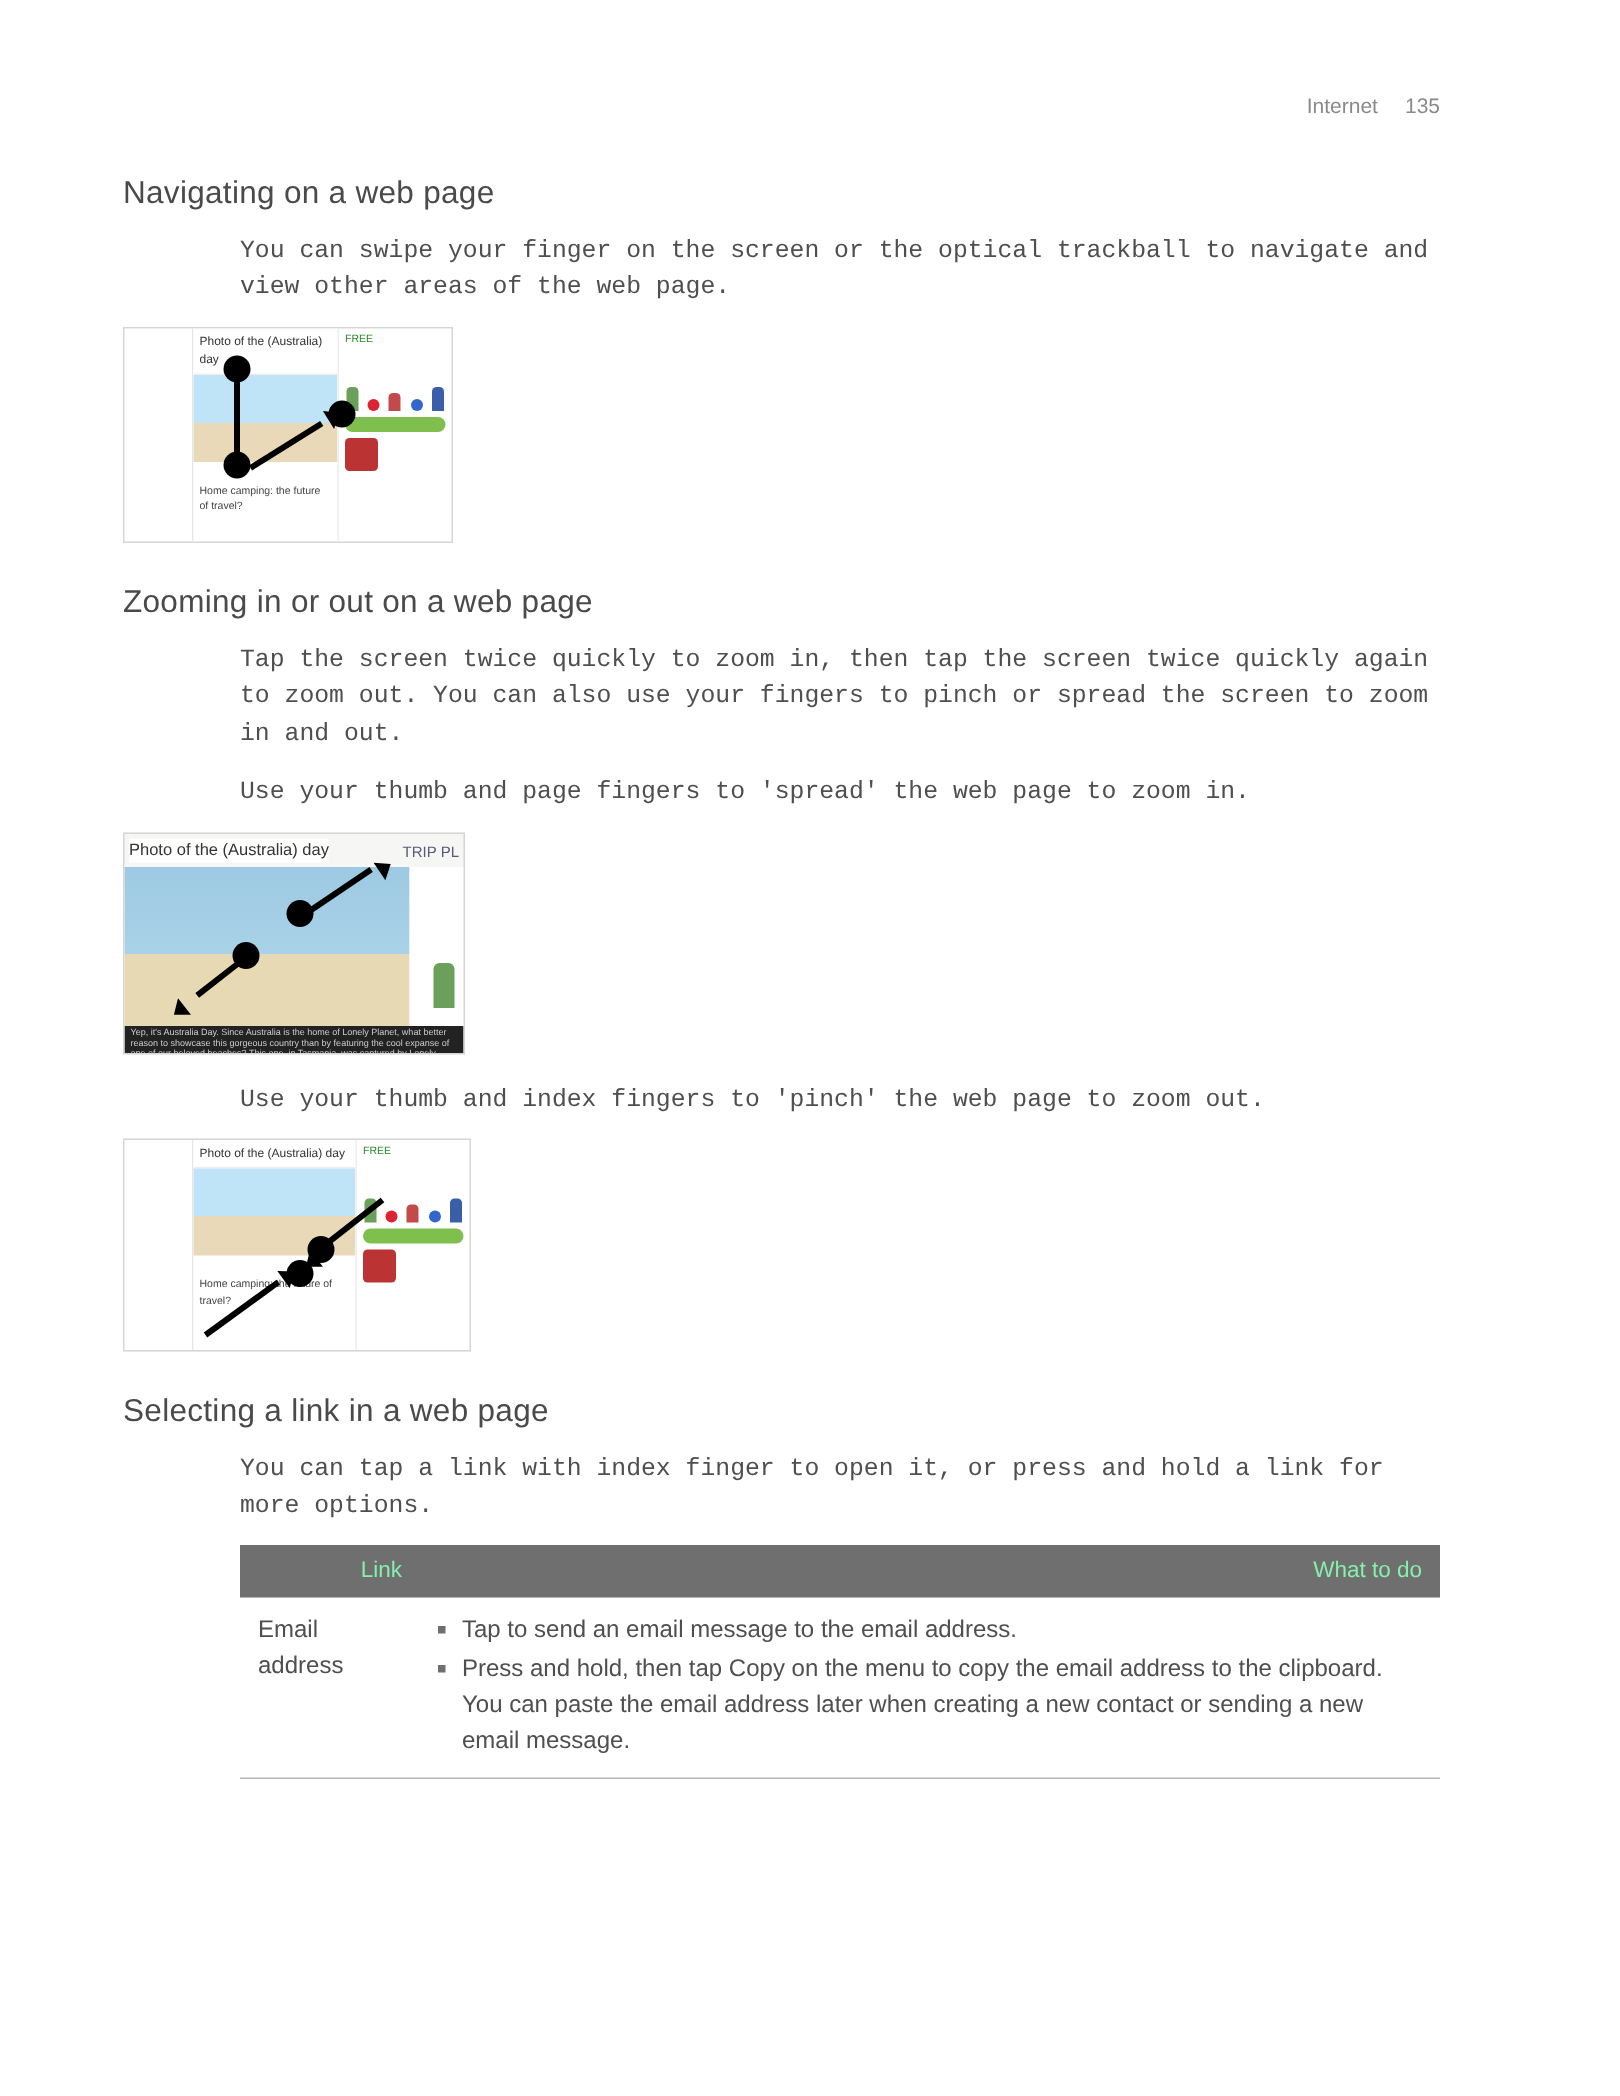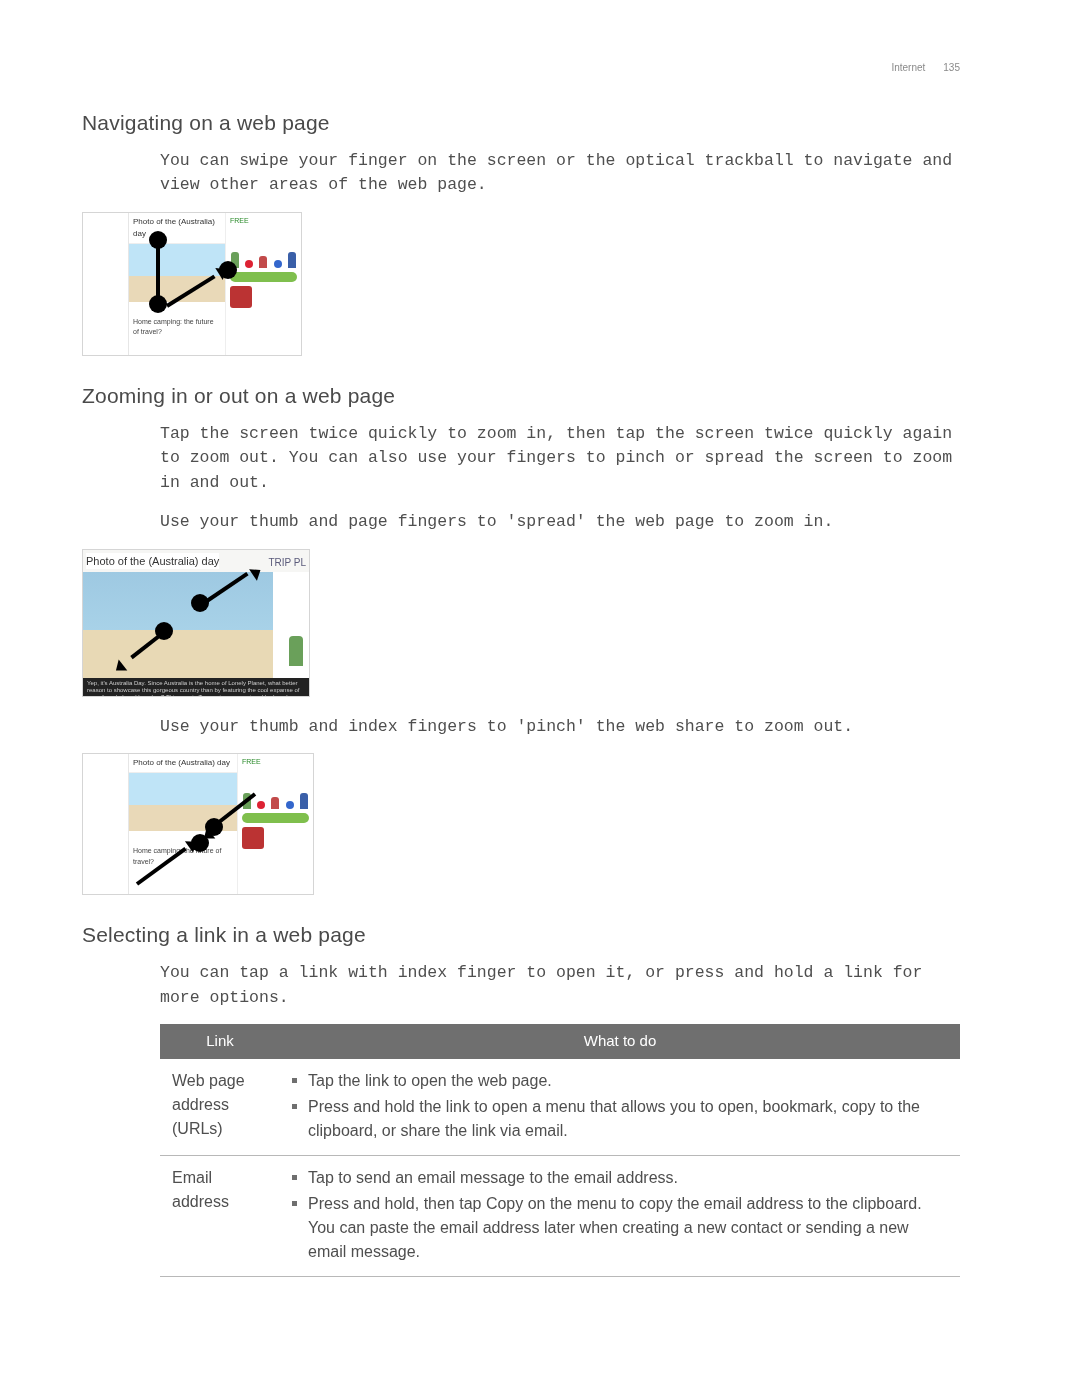--- a/index.html
+++ b/index.html
@@ -10,21 +10,21 @@
     font-size: 16.5px;
     line-height: 1.5;
     width: 1080px;
     height: 1397px;
     position: relative;
     padding: 60px 120px 60px 82px;
   }
   .page-header {
     text-align: right;
     color: #8a8a8a;
-    font-size: 10px;
+    font-size: 14px;
     margin-bottom: 32px;
     padding-right: 0;
   }
   .page-header .sep { display:inline-block; width:18px; }
   h2.section-heading {
     font-weight: 400;
     font-size: 21px;
     color: #4a4a4a;
     margin-top: 24px;
     margin-bottom: 10px;
@@ -115,23 +115,23 @@
 
   
   table.link-table {
     width: calc(100% - 78px);
     margin-left: 78px;
     border-collapse: collapse;
     margin-top: 8px;
   }
   table.link-table thead th {
     background: #6f6f6f;
-    color: #ffffff;
+    color: #86efac;
     font-weight: 400;
-    text-align: center;
+    text-align: right;
     padding: 6px 12px;
     font-size: 15px;
   }
   table.link-table tbody td {
     border-bottom: 1px solid #b8b8b8;
     padding: 10px 12px;
     vertical-align: top;
     font-size: 16px;
     color: #4f4f4f;
   }
@@ -215,21 +215,21 @@
       <div class="dot" style="left:72px; top:72px;"></div>
       <div class="arrowline" style="left:80px; top:81px; width:40px; transform:rotate(142deg);"></div>
       <div class="arrowhead" style="left:40px; top:108px; transform:rotate(142deg);"></div>
       <div class="dot" style="left:108px; top:44px;"></div>
       <div class="arrowline" style="left:118px; top:53px; width:56px; transform:rotate(-34deg);"></div>
       <div class="arrowhead" style="left:170px; top:18px; transform:rotate(-34deg);"></div>
     </div>
   </div>
 </div>
 
-<p class="body-text">Use your thumb and index fingers to 'pinch' the web share to zoom out.</p>
+<p class="body-text">Use your thumb and index fingers to 'pinch' the web page to zoom out.</p>
 
 <div class="figure-wrap">
   <div class="figure fig-tall">
     <div class="thumb-col-left">
         <div class="lbl">&nbsp;</div>
       </div>
     <div class="thumb-main">
       <div class="thumb-title">Photo of the (Australia) day</div>
       <div class="thumb-beach"></div>
       <div class="thumb-caption">&nbsp;</div>
@@ -264,29 +264,20 @@
 <p class="body-text">You can tap a link with index finger to open it, or press and hold a link for more options.</p>
 
 <table class="link-table">
   <thead>
     <tr>
       <th>Link</th>
       <th>What to do</th>
     </tr>
   </thead>
   <tbody>
-    <tr>
-      <td>Web page address (URLs)</td>
-      <td>
-        <ul>
-          <li>Tap the link to open the web page.</li>
-          <li>Press and hold the link to open a menu that allows you to open, bookmark, copy to the clipboard, or share the link via email.</li>
-        </ul>
-      </td>
-    </tr>
     <tr>
       <td>Email address</td>
       <td>
         <ul>
           <li>Tap to send an email message to the email address.</li>
           <li>Press and hold, then tap Copy on the menu to copy the email address to the clipboard. You can paste the email address later when creating a new contact or sending a new email message.</li>
         </ul>
       </td>
     </tr>
   </tbody>

